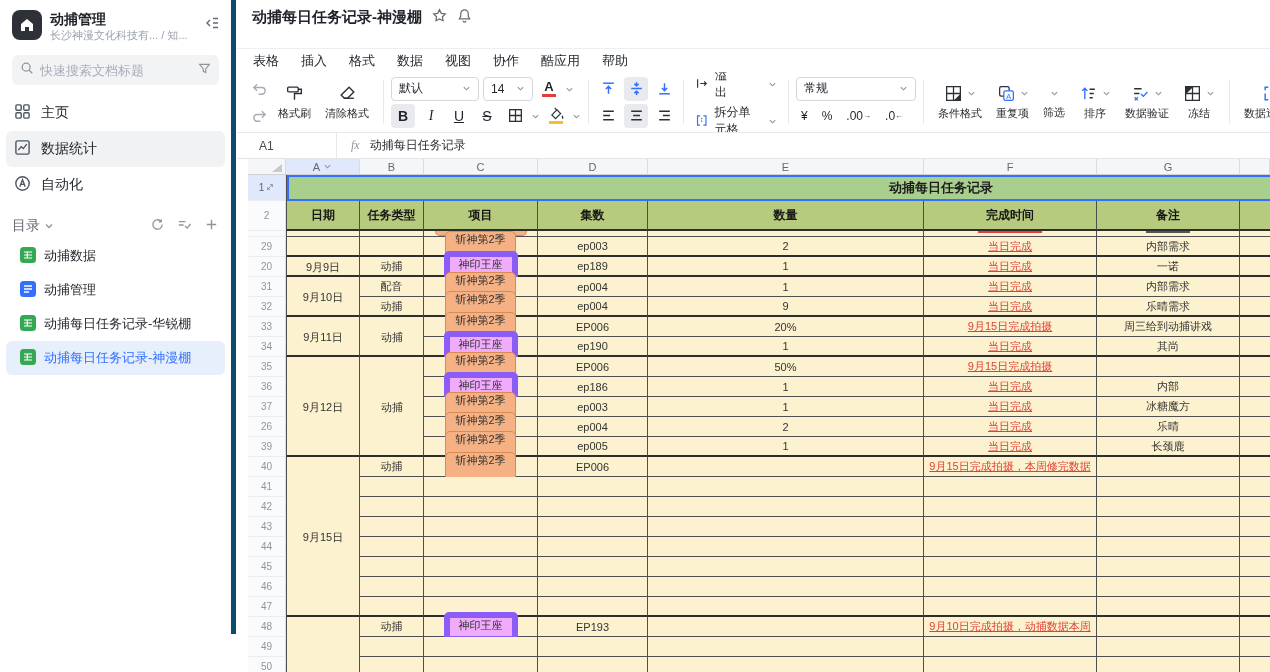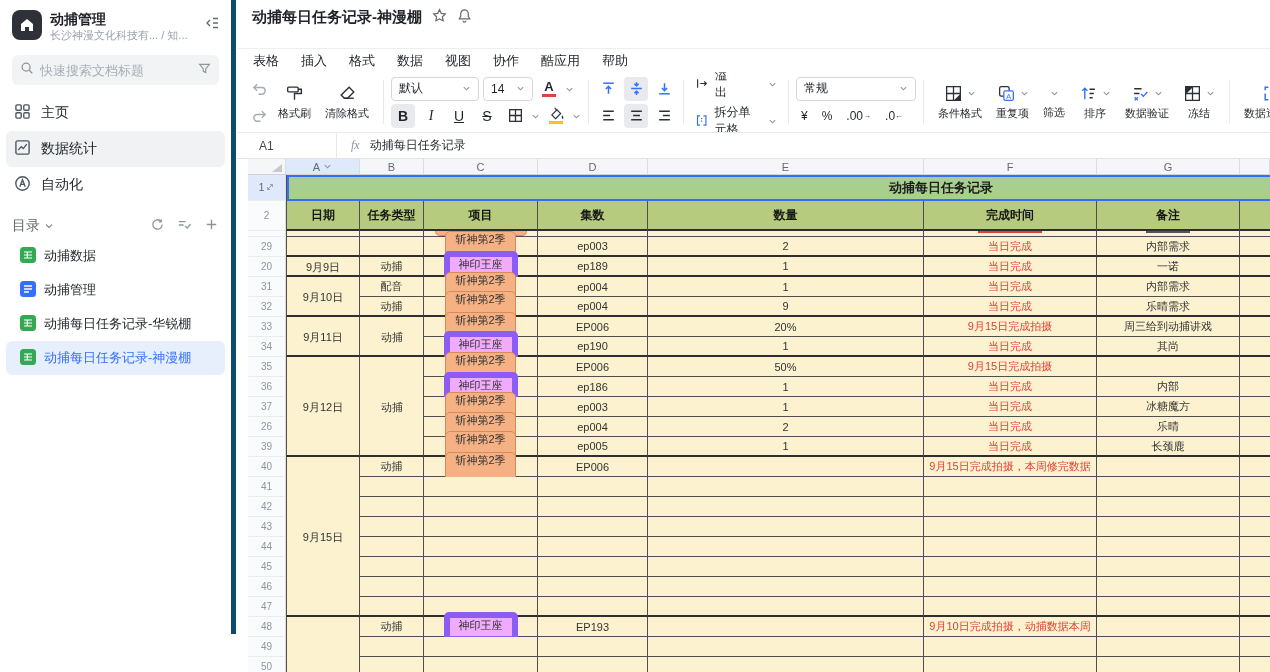--- a/index.html
+++ b/index.html
@@ -84,21 +84,21 @@
   .grid { position:relative; }
   .grow { display:flex; height:20px; }
   .grow.sliver { height:6px; }
   .cell { background:#fcf2cf; border-right:1px solid #4f4f4f; border-bottom:1px solid #4f4f4f;
     display:flex; align-items:center; justify-content:center; font-size:11px; color:#333;
     white-space:nowrap; cursor:cell; }
   .cell.first { border-left:1px solid #4f4f4f; }
   .cell.nb { border-bottom:none; }
   .cell.thick { border-bottom:2px solid #2e2e2e; }
   .cell .ot { position:relative; z-index:3; }
-  .red { color:#e04038; }
+  .red { color:#e04038;text-decoration:underline; }
   .chip { display:inline-block; padding:0 9px; height:30px; line-height:14px; border-radius:5px; font-size:11px; color:#333; }
   .chip.salmon { background:#f5b183; border:1px solid #d98b55; }
   .chip.yellow { background:#f0abfc; border:6px solid #8b5cf6; }
   .mlabel { position:absolute; display:flex; align-items:center; justify-content:center;
     font-size:11px; color:#333; pointer-events:none; z-index:2; }
   .chip-sliver { width:92px; height:5px; background:#f5b183; border:1px solid #d98b55; border-top:none;
     border-radius:0 0 5px 5px; align-self:flex-end; }
   .mark { height:2px; align-self:flex-end; margin-bottom:3px; }
 </style>
 </head>

